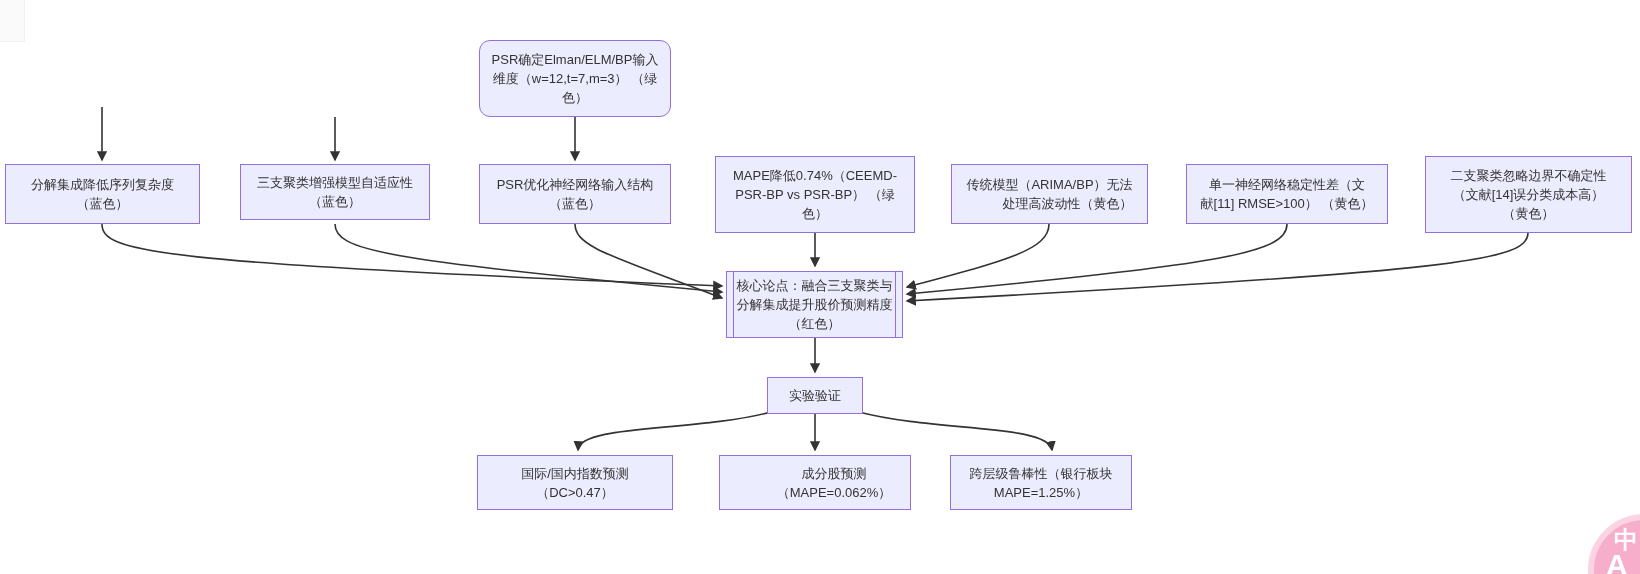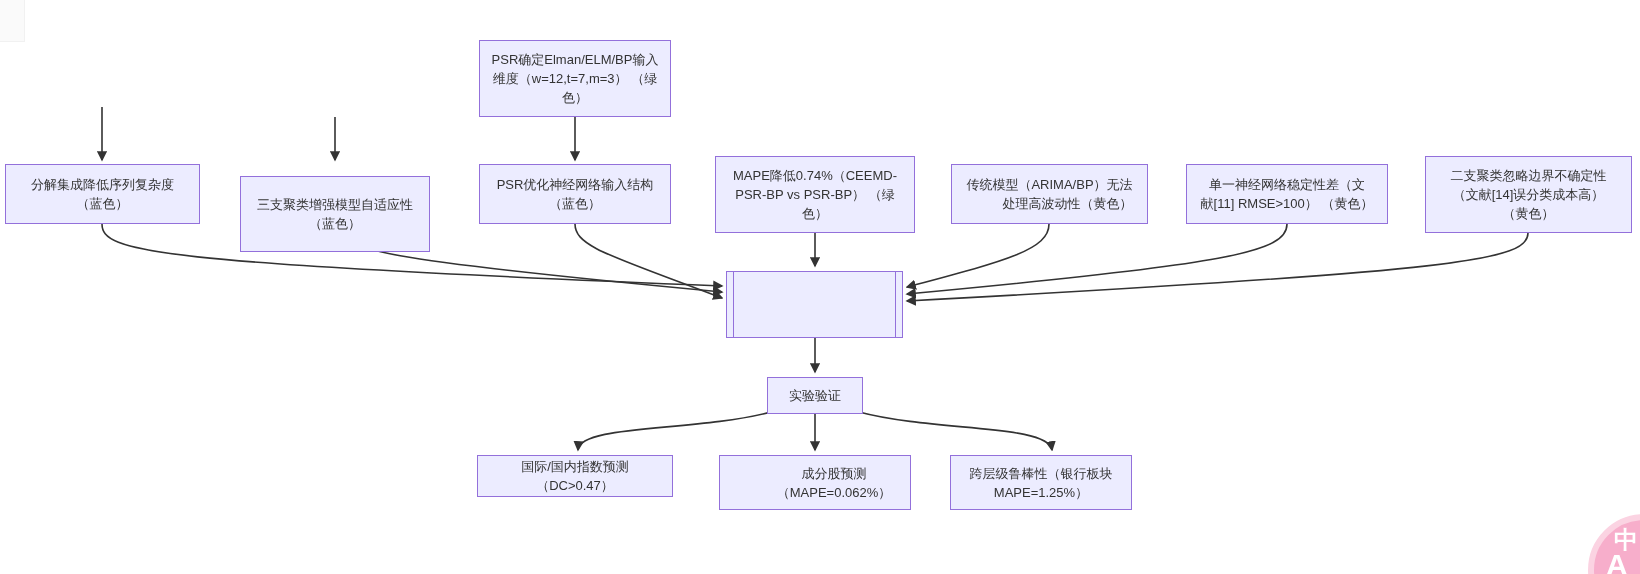--- a/index.html
+++ b/index.html
@@ -22,31 +22,31 @@
     white-space:pre-line;
     padding:2px 6px;
   }
   .node.core{z-index:2;}
   .core-bars{position:absolute;top:0;bottom:0;left:6px;right:6px;
     border-left:1px solid #9370DB;border-right:1px solid #9370DB;pointer-events:none;}
   .core-text{position:relative;}
   
   #node-ceemd      {left:5px;   top:48px;  width:195px; height:59px;}
   #node-entropy    {left:240px; top:40px;  width:190px; height:77px;}
-  #node-psr-dim    {left:479px; top:40px;  width:192px; height:77px;}
+  #node-psr-dim    {left:479px; top:40px;  width:192px; height:77px;border-radius:11px;}
   #node-decomp     {left:5px;   top:164px; width:195px; height:60px;}
-  #node-threeway   {left:240px; top:164px; width:190px; height:76px;margin-top:12px;}
+  #node-threeway   {left:240px; top:164px; width:190px; height:56px;}
   #node-psr-opt    {left:479px; top:164px; width:192px; height:60px;}
   #node-mape       {left:715px; top:156px; width:200px; height:77px;}
   #node-traditional{left:951px; top:164px; width:197px; height:60px;text-align:right;}
   #node-single-nn  {left:1186px;top:164px; width:202px; height:60px;}
   #node-twoway     {left:1425px;top:156px; width:207px; height:77px;}
   #node-core       {left:726px; top:271px; width:177px; height:67px;}
   #node-experiment {left:767px; top:377px; width:96px;  height:37px;text-align:center;}
-  #node-index-pred {left:477px; top:455px; width:196px; height:42px;text-align:center;}
+  #node-index-pred {left:477px; top:455px; width:196px; height:55px;text-align:center;}
   #node-stock-pred {left:719px; top:455px; width:192px; height:55px;padding-left:44px;}
   #node-robustness {left:950px; top:455px; width:182px; height:55px;}
 
   .edge{stroke:#333333;stroke-width:1.6;fill:none;}
 
   #edge-artifact{
     position:absolute;left:0;top:0;width:24px;height:41px;
     background:#fafafa;border-right:1px solid #f1f1f1;border-bottom:1px solid #f1f1f1;
   }
   #translate-btn{
@@ -105,20 +105,23 @@
   <div class="node" id="node-traditional">传统模型（ARIMA/BP）无法
 处理高波动性（黄色）</div>
   <div class="node" id="node-single-nn">单一神经网络稳定性差（文
 献[11] RMSE&gt;100） （黄色）</div>
   <div class="node" id="node-twoway">二支聚类忽略边界不确定性
 （文献[14]误分类成本高）
 （黄色）</div>
 
   <div class="node core" id="node-core">
     <span class="core-bars"></span>
+    <span class="core-text">核心论点：融合三支聚类与
+分解集成提升股价预测精度
+（红色）</span>
   </div>
 
   <div class="node" id="node-experiment">实验验证</div>
   <div class="node" id="node-index-pred">国际/国内指数预测
 （DC&gt;0.47）</div>
   <div class="node" id="node-stock-pred">成分股预测
 （MAPE=0.062%）</div>
   <div class="node" id="node-robustness">跨层级鲁棒性（银行板块
 MAPE=1.25%）</div>
 

